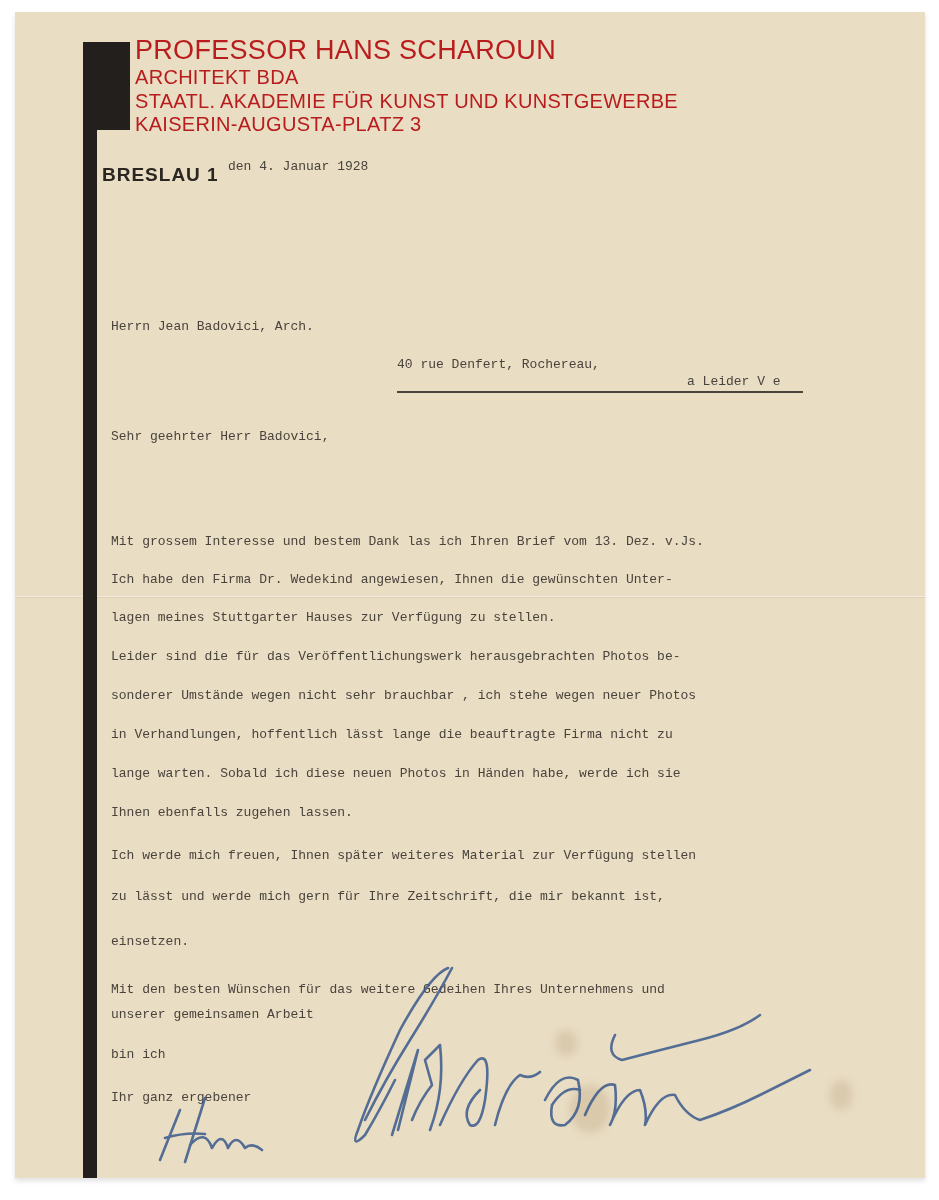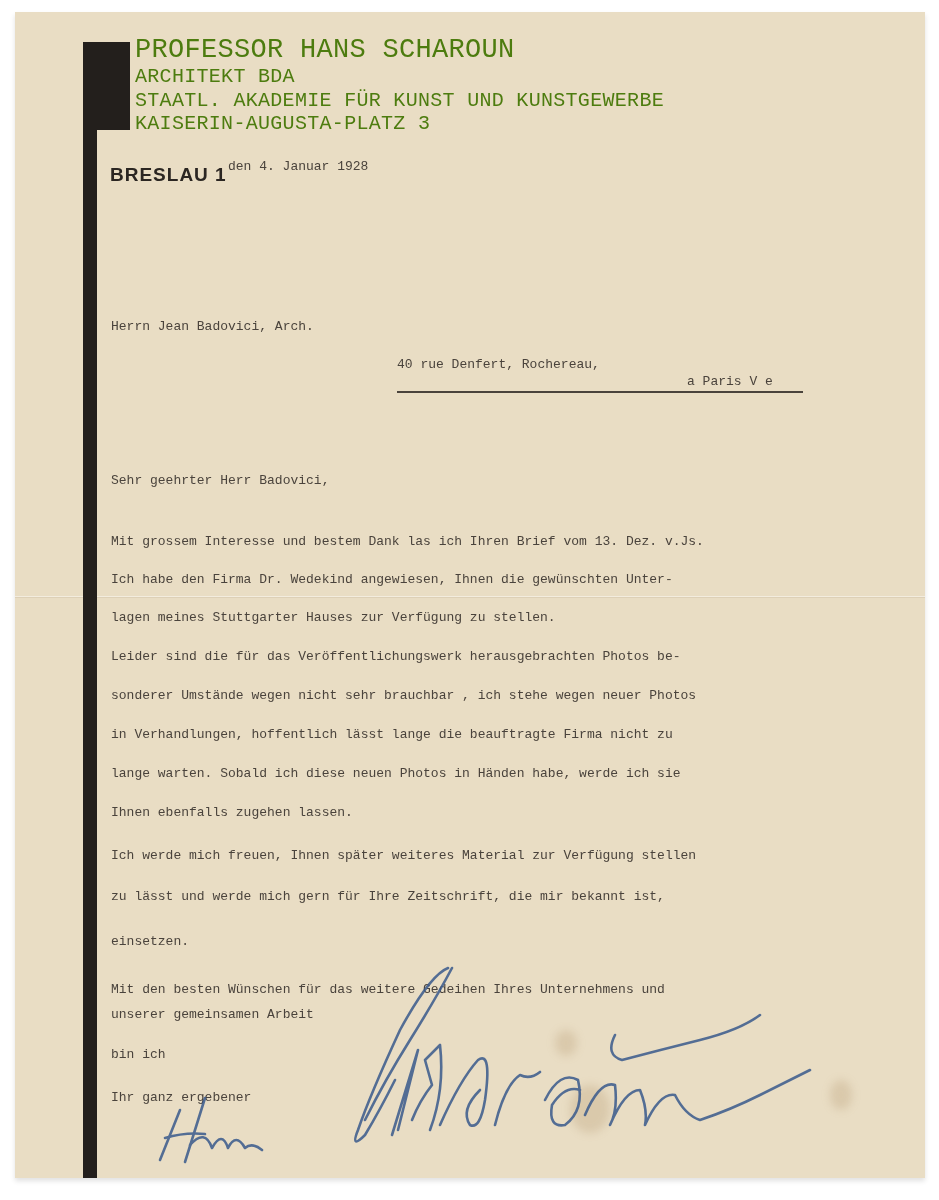--- a/index.html
+++ b/index.html
@@ -18,30 +18,30 @@
       background: rgba(255,255,255,0.45);
       box-shadow: 0 1px 0 rgba(120,100,70,0.10);
     }
     .bar-thick {
       position: absolute; left: 83px; top: 42px; width: 47px; height: 88px; background: #231f1c;
     }
     .bar-thin {
       position: absolute; left: 83px; top: 42px; width: 14px; height: 1136px; background: #231f1c;
     }
     .lh {
-      position: absolute; left: 135px; color: #4d7c0f;
-      font-family: Liberation Mono, monospace; white-space: nowrap;
+      position: absolute; left: 135px; color: #b91c1c;
+      font-family: Liberation Sans, sans-serif; white-space: nowrap;
       letter-spacing: 0.3px;
     }
     .lh-name { top: 35px; font-size: 27px; line-height: 30px; }
     .lh-line { font-size: 20px; line-height: 22px; }
     .breslau {
       position: absolute; left: 102px; top: 164px; color: #2b2622;
       font-family: "Liberation Sans", sans-serif; font-weight: bold; font-size: 19px;
-      letter-spacing: 1px; white-space: nowrap; margin-left: 8px;
+      letter-spacing: 1px; white-space: nowrap;
     }
     .tw {
       position: absolute; color: #4a433c; font-size: 13px; line-height: 20px;
       white-space: pre; font-family: "Liberation Mono", monospace;
     }
     .addr-rule {
       position: absolute; left: 397px; top: 391px; width: 406px; height: 2px; background: #4a433c;
     }
     .signature {
       position: absolute; left: 0; top: 0; width: 939px; height: 1200px; pointer-events: none;
@@ -64,24 +64,24 @@
 <div class="lh lh-name">PROFESSOR HANS SCHAROUN</div>
 <div class="lh lh-line" style="top:66px">ARCHITEKT BDA</div>
 <div class="lh lh-line" style="top:90px">STAATL. AKADEMIE FÜR KUNST UND KUNSTGEWERBE</div>
 <div class="lh lh-line" style="top:113px">KAISERIN-AUGUSTA-PLATZ 3</div>
 
 <div class="breslau">BRESLAU 1</div>
 <div class="tw" style="left:228px;top:157px">den 4. Januar 1928</div>
 
 <div class="tw" style="left:111px;top:317px">Herrn Jean Badovici, Arch.</div>
 <div class="tw" style="left:397px;top:355px">40 rue Denfert, Rochereau,</div>
-<div class="tw" style="left:687px;top:372px">a Paris V e</div>
+<div class="tw" style="left:687px;top:372px">a Leider V e</div>
 <div class="addr-rule"></div>
 
-<div class="tw" style="left:111px;top:471px">Sehr geehrter Herr Badovici,</div>
+<div class="tw" style="left:111px;top:427px">Sehr geehrter Herr Badovici,</div>
 
 <div class="tw" style="left:111px;top:532px">Mit grossem Interesse und bestem Dank las ich Ihren Brief vom 13. Dez. v.Js.</div>
 <div class="tw" style="left:111px;top:570px">Ich habe den Firma Dr. Wedekind angewiesen, Ihnen die gewünschten Unter-</div>
 <div class="tw" style="left:111px;top:608px">lagen meines Stuttgarter Hauses zur Verfügung zu stellen.</div>
 <div class="tw" style="left:111px;top:647px">Leider sind die für das Veröffentlichungswerk herausgebrachten Photos be-</div>
 <div class="tw" style="left:111px;top:686px">sonderer Umstände wegen nicht sehr brauchbar , ich stehe wegen neuer Photos</div>
 <div class="tw" style="left:111px;top:725px">in Verhandlungen, hoffentlich lässt lange die beauftragte Firma nicht zu</div>
 <div class="tw" style="left:111px;top:764px">lange warten. Sobald ich diese neuen Photos in Händen habe, werde ich sie</div>
 <div class="tw" style="left:111px;top:803px">Ihnen ebenfalls zugehen lassen.</div>
 <div class="tw" style="left:111px;top:846px">Ich werde mich freuen, Ihnen später weiteres Material zur Verfügung stellen</div>

